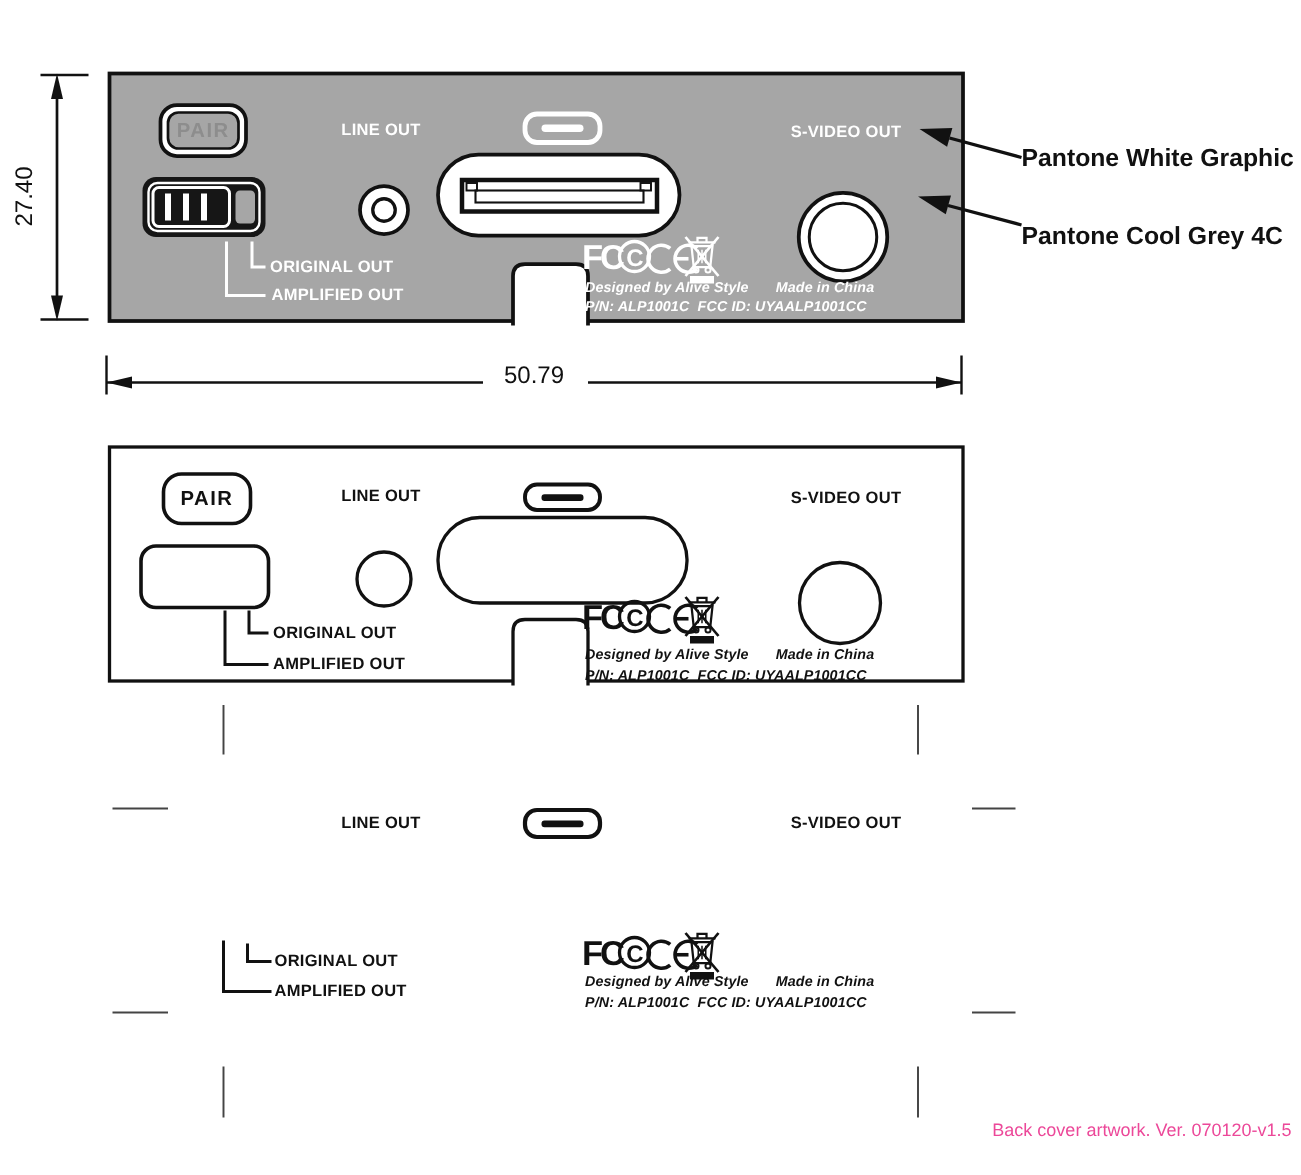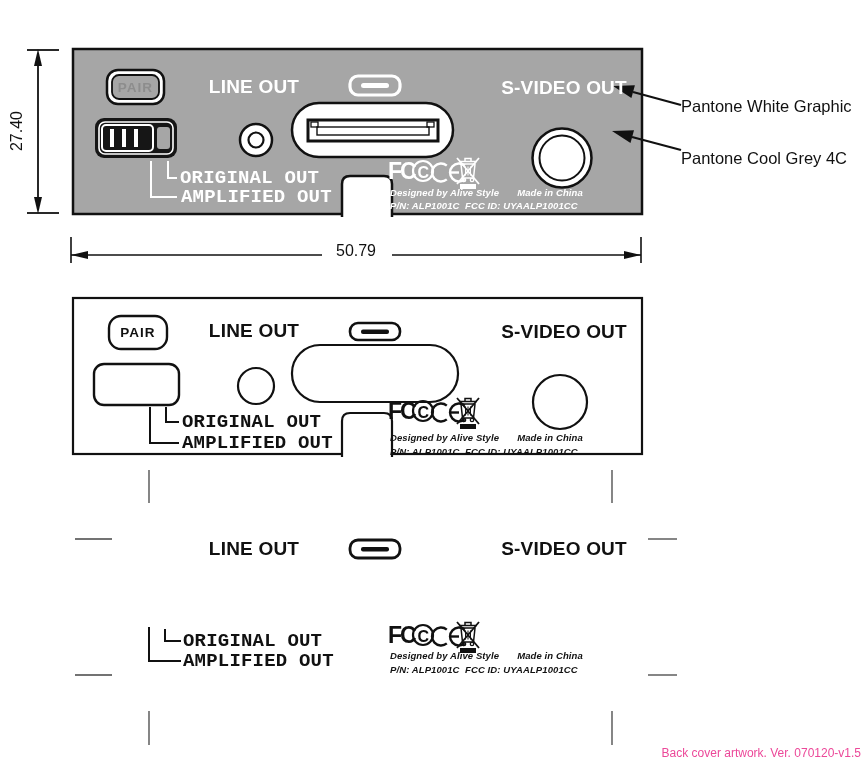--- a/index.html
+++ b/index.html
@@ -1,31 +1,31 @@
 <!DOCTYPE html>
 <html><head>
 <meta charset="utf-8">
 <style>
   html,body{margin:0;padding:0;background:#fff;}
   #canvas{position:relative;width:867px;height:783px;background:#ffffff;overflow:hidden;
           font-family:"Liberation Sans",sans-serif;}
   #art{position:absolute;left:0;top:0;}
   svg text{font-family:"Liberation Sans",sans-serif;}
-  .lbl{position:absolute;transform:translate(-50%,-50%);font-weight:bold;font-size:19px;
+  .lbl{position:absolute;transform:translate(-50%,-50%);font-weight:bold;font-size:11px;
        color:#111;white-space:nowrap;letter-spacing:.2px;}
   .lbl.white{color:#fff;}
-  .lbl.left{transform:translateY(-50%);font-family:Liberation Mono, monospace;}
+  .lbl.left{transform:translateY(-50%);}
   .pairtxt{font-size:13.5px;letter-spacing:1px;text-align:right;}
   .pairgrey{color:#8d8d8d;}
   .reg{position:absolute;transform:translateY(-50%);font-weight:bold;font-size:9.5px;
        color:#111;white-space:pre;letter-spacing:.1px;font-style:italic;}
   .reg.white{color:#fff;}
   .reg .gap{display:inline-block;width:18px;}
   .dim{position:absolute;font-size:16px;color:#111;white-space:nowrap;}
-  .callout{position:absolute;transform:translateY(-50%);font-size:16.5px;color:#111;white-space:nowrap;}
+  .callout{position:absolute;transform:translateY(-50%);font-size:16.5px;color:#111;white-space:nowrap;font-weight:bold;}
   #dim-h-label{left:356px;top:251px;transform:translate(-50%,-50%);}
   #dim-v-label{left:17px;top:131px;transform:translate(-50%,-50%) rotate(-90deg);}
   #footer{position:absolute;right:6px;top:746px;font-size:12px;color:#ec4899;white-space:nowrap;}
   .gwhite{color:#fff;}
   .gblack{color:#111;}
 </style>
 </head>
 <body>
 
 <div id="canvas">

